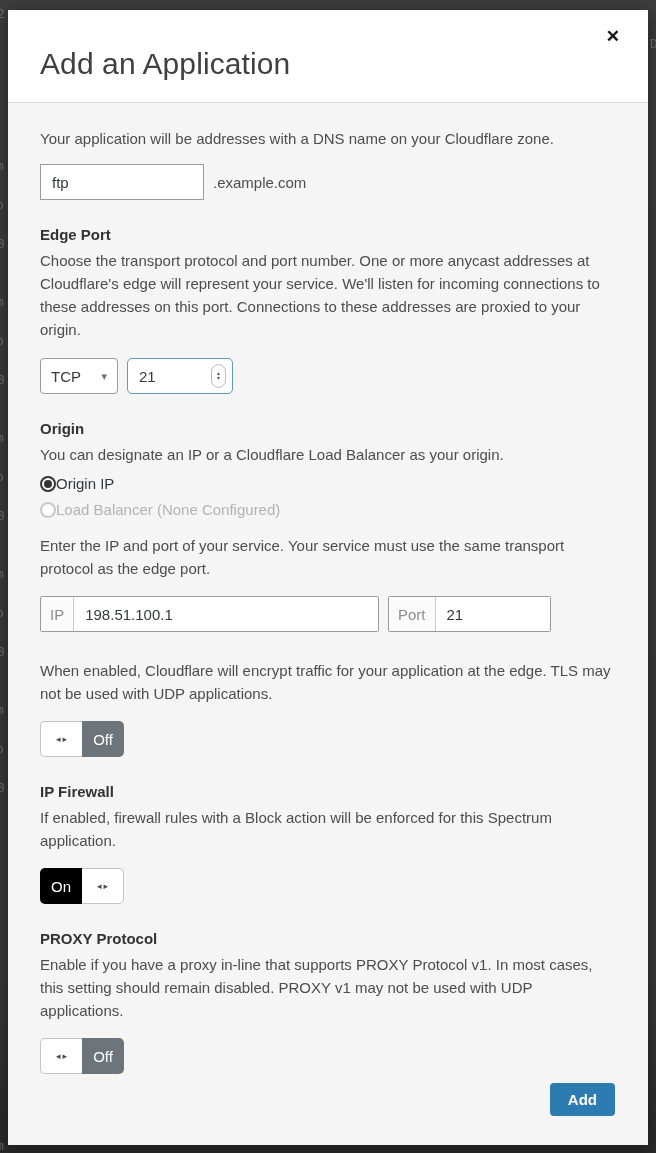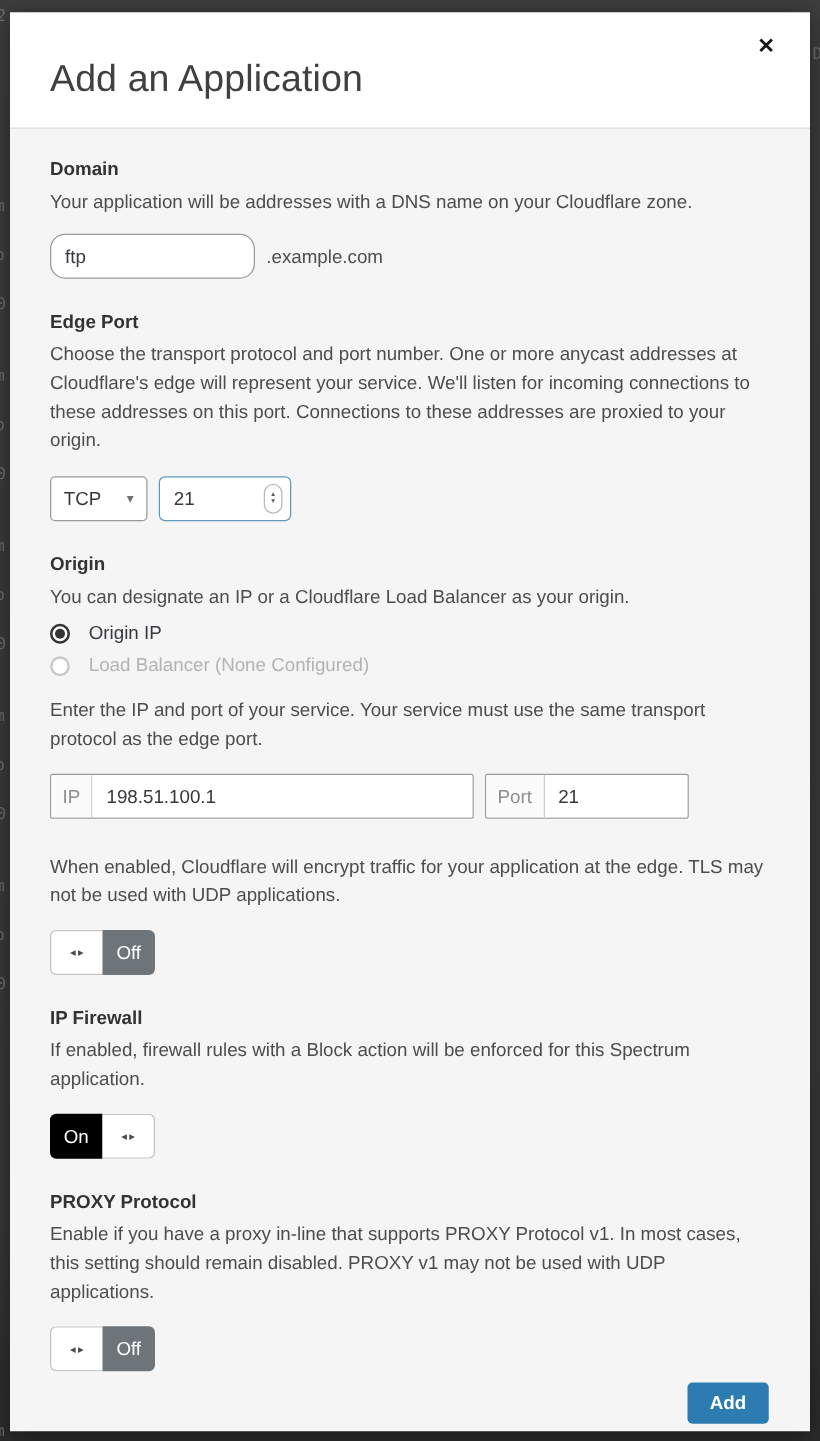--- a/index.html
+++ b/index.html
@@ -75,21 +75,21 @@
     max-width: 578px;
     margin-bottom: 14px;
   }
   .section { margin-bottom: 26px; }
 
   
   .text-input {
     height: 36px;
     background: #ffffff;
     border: 1px solid #9a9a9a;
-    border-radius: 12px;
+    border-radius: 0;
     font-family: "Liberation Sans", sans-serif;
     font-size: 15px;
     color: #36393d;
     padding: 0 11px;
     outline: none;
   }
   .row { display: flex; align-items: center; }
 
   .domain-suffix { font-size: 15px; color: #4d4d4d; margin-left: 9px; }
 
@@ -139,21 +139,21 @@
   .radio-outer {
     width: 16px; height: 16px;
     border: 2px solid #333;
     border-radius: 50%;
     display: flex; align-items: center; justify-content: center;
     background: #fff;
     flex: 0 0 16px;
   }
   .radio-outer .dot { width: 8px; height: 8px; border-radius: 50%; background: #333; }
   .radio-outer.disabled { border-color: #c9c9c9; }
-  .radio-label { font-size: 15px; color: #36393d; margin-left: 15px; }
+  .radio-label { font-size: 15px; color: #36393d; }
   .radio-label.disabled { color: #b3b3b3; }
   .radios { margin-bottom: 16px; margin-top: 2px; }
 
   
   .input-group {
     display: flex; align-items: stretch;
     height: 36px;
     background: #fff;
     border: 1px solid #9a9a9a;
     border-radius: 2px;
@@ -243,21 +243,20 @@
 
 <div class="modal">
   <div class="modal-header">
     <div class="modal-title">Add an Application</div>
     <div class="close-btn">✕</div>
   </div>
 
   <div class="modal-body">
 
     <div class="section">
-      <div class="section-label">Domain</div>
       <div class="desc">Your application will be addresses with a DNS name on your Cloudflare zone.</div>
       <div class="row">
         <input class="text-input" style="width: 164px;" type="text" value="ftp">
         <span class="domain-suffix">.example.com</span>
       </div>
     </div>
 
     <div class="section">
       <div class="section-label">Edge Port</div>
       <div class="desc" style="margin-bottom:17px">Choose the transport protocol and port number. One or more anycast addresses at Cloudflare's edge will represent your service. We'll listen for incoming connections to these addresses on this port. Connections to these addresses are proxied to your origin.</div>

